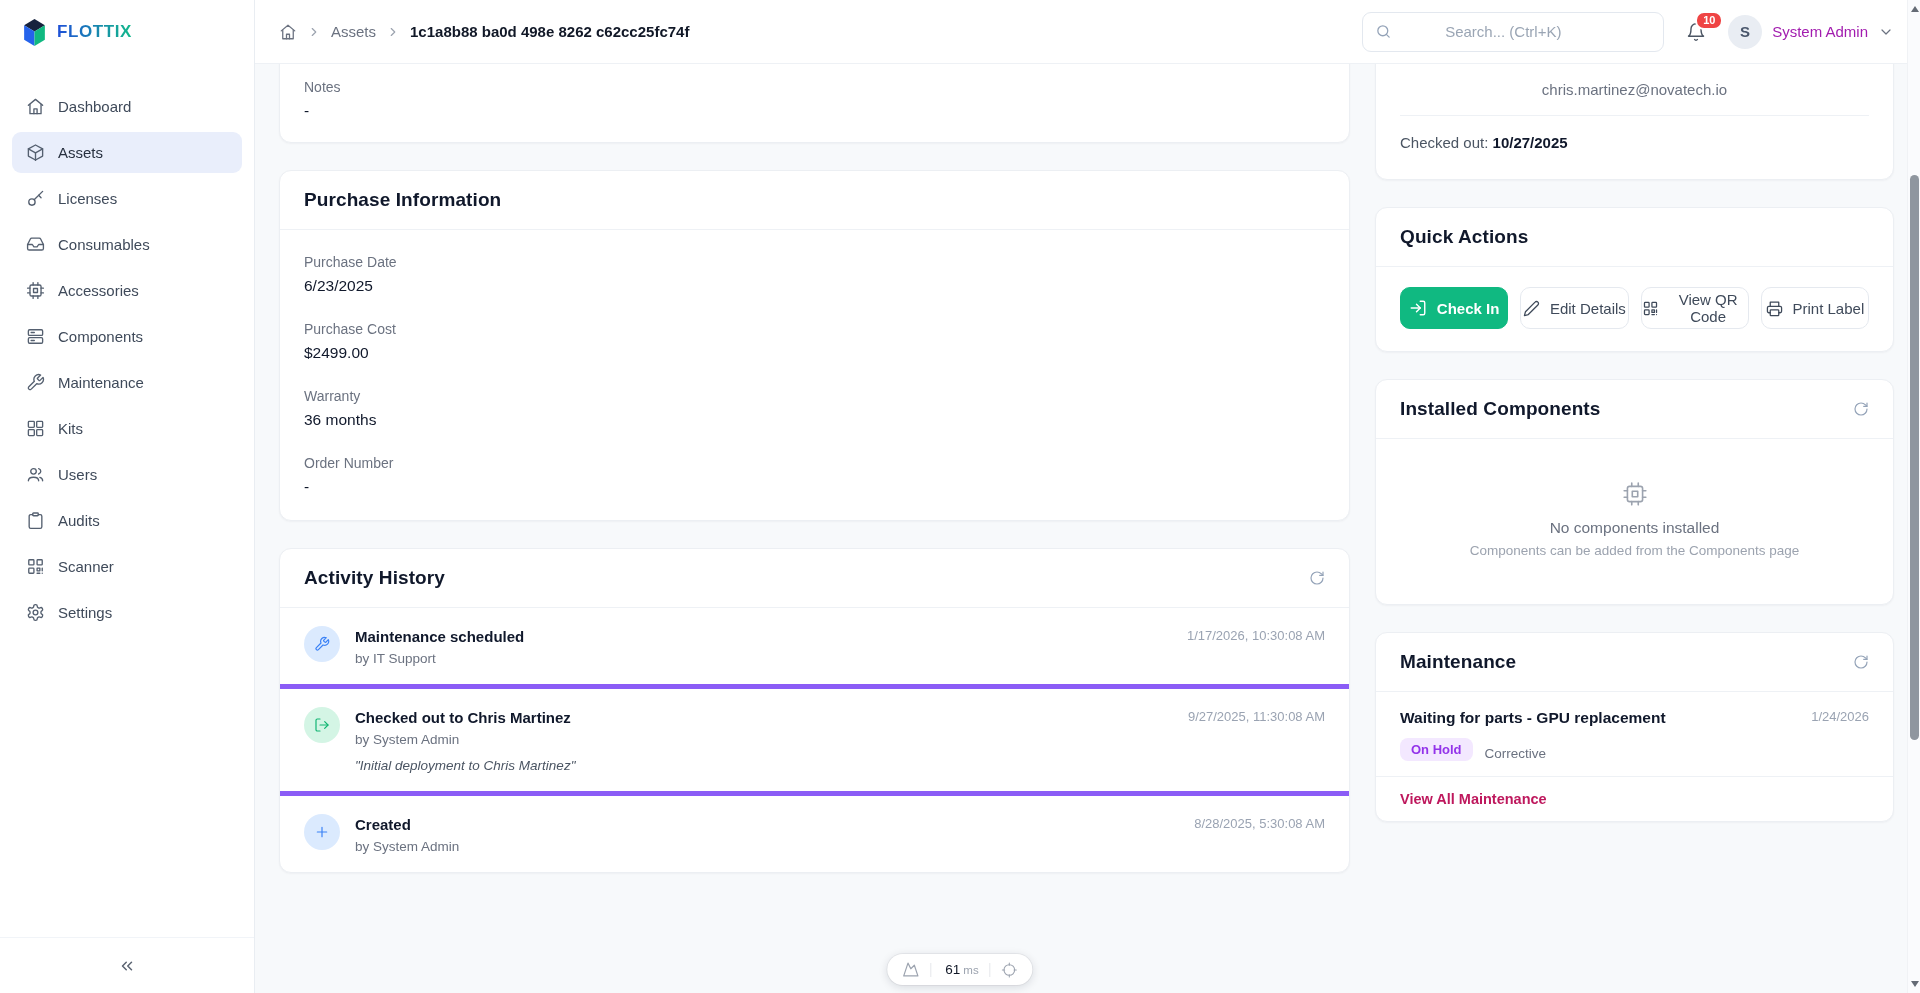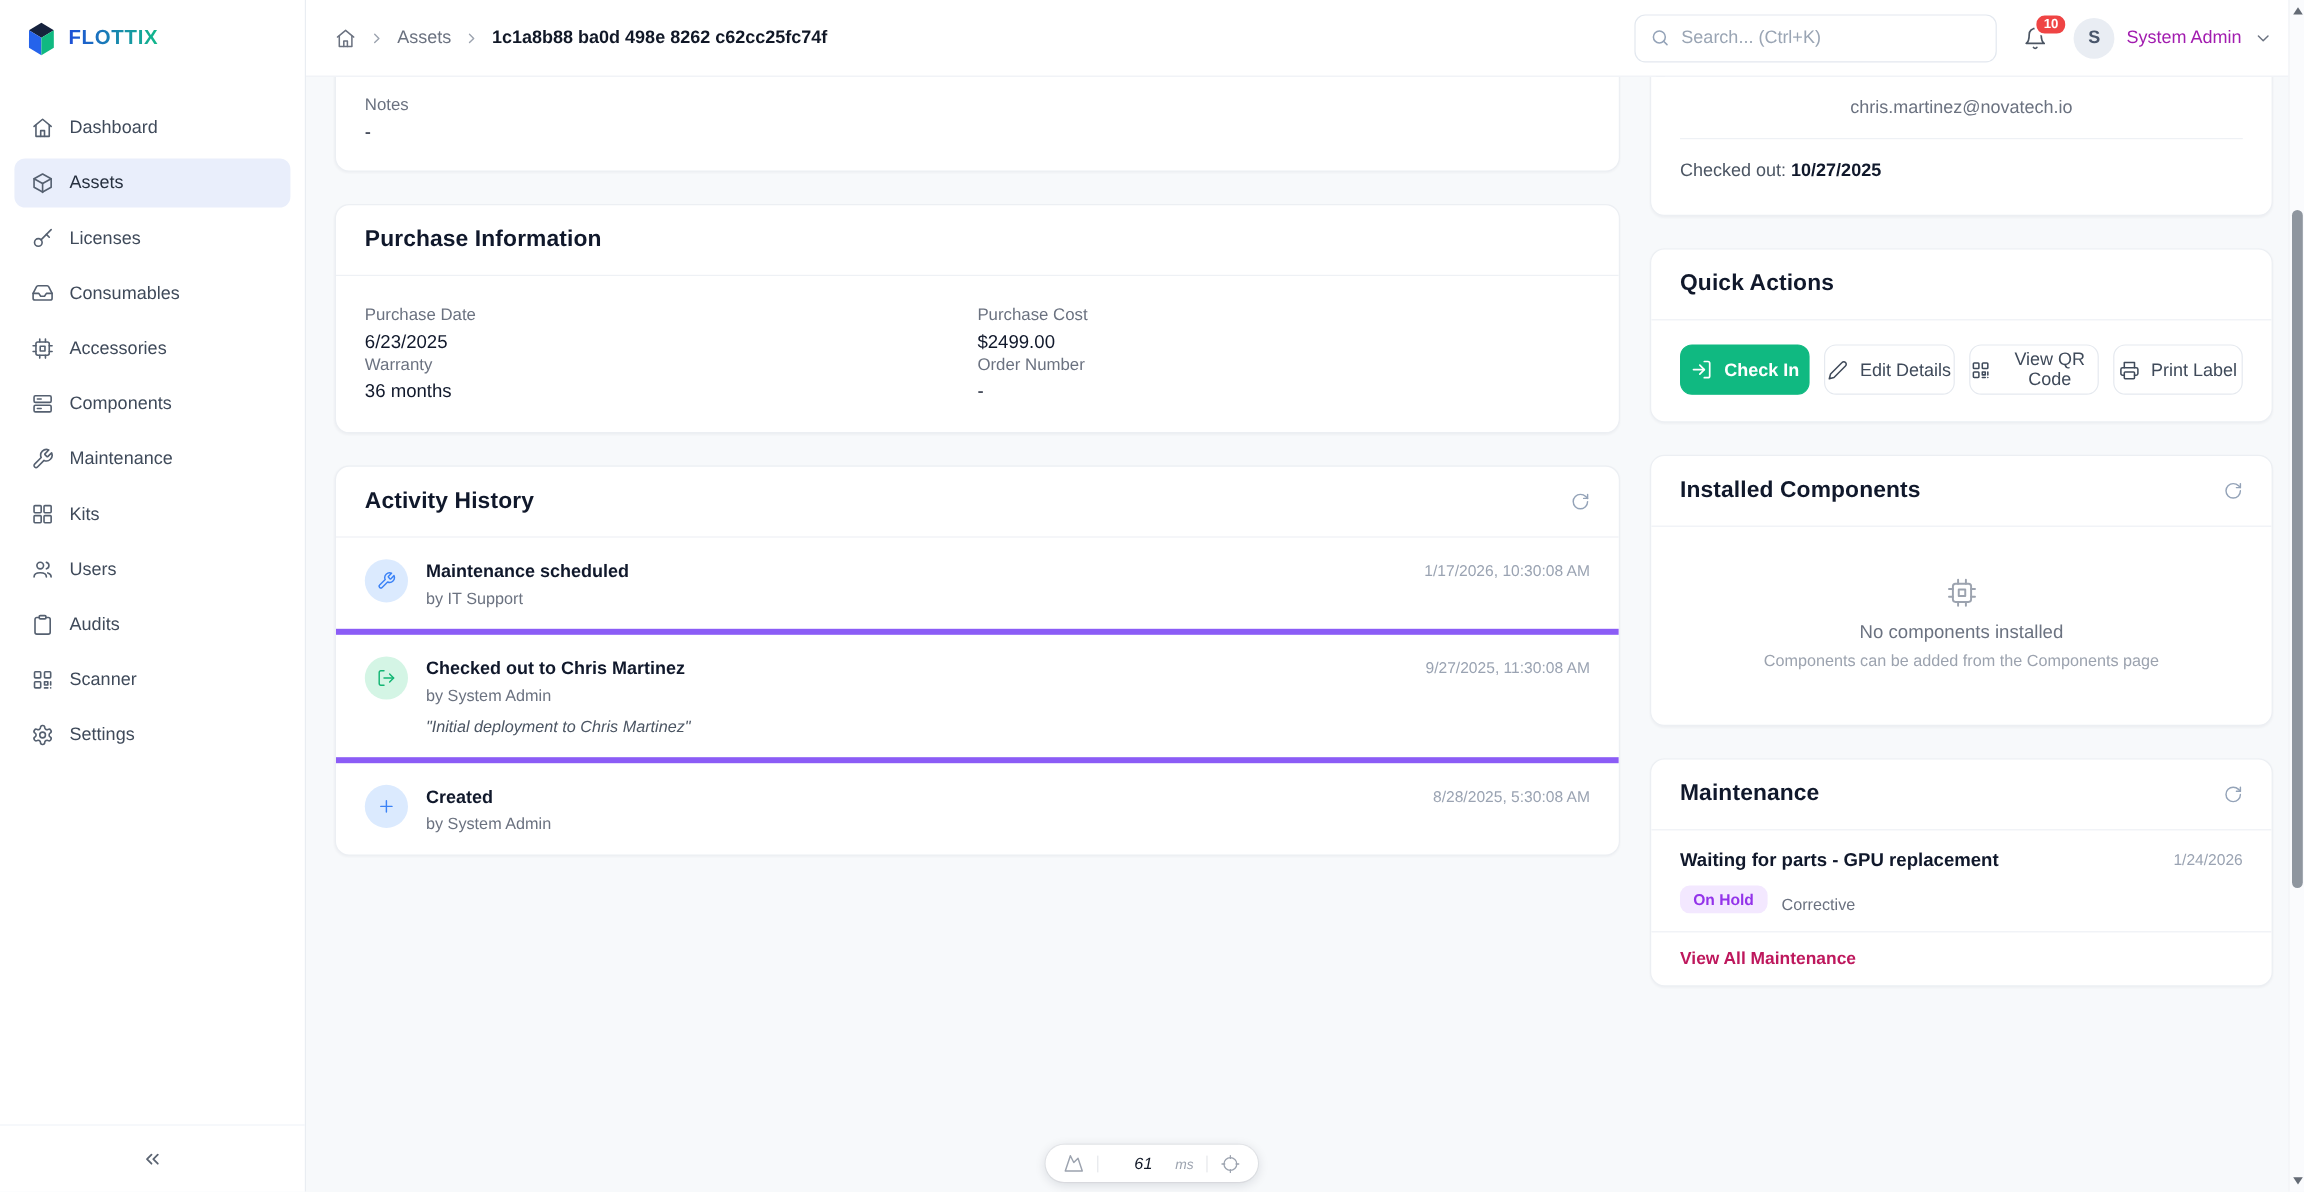--- a/index.html
+++ b/index.html
@@ -23,21 +23,21 @@
   
   .header { position:fixed; top:0; left:255px; right:0; height:64px; background:#fff; z-index:20;
             display:flex; align-items:center; gap:12px; padding:0 26px 0 24px; border-bottom:1px solid #eef1f5; }
   .breadcrumb { display:flex; align-items:center; gap:10px; color:#6b7280; font-size:15px; }
   .crumb-link { cursor:pointer; }
   .crumb-sep { color:#9ca3af; display:flex; }
   .crumb-current { color:#111827; font-weight:600; }
   .header-right { margin-left:auto; display:flex; align-items:center; gap:22px; }
   .search-box { width:302px; height:40px; border:1px solid #e3e8ef; border-radius:9px; background:#fff;
                 display:flex; align-items:center; gap:9px; padding:0 12px; color:#94a3b8; }
-  .search-box input { border:0; outline:0; flex:1; font-size:15px; color:#334155; background:transparent; font-family:inherit; }
+  .search-box input { border:0; outline:0; flex:1; font-size:15px; color:#334155; background:transparent; font-family:inherit;margin-left:44px; }
   .search-box input::placeholder { color:#9aa5b4; }
   .bell-wrap { position:relative; color:#4b5563; cursor:pointer; }
   .badge { position:absolute; top:-11px; left:9px; background:#ef4444; color:#fff; font-size:11px; font-weight:700;
            border-radius:9px; padding:2px 6px; border:2px solid #fff; line-height:1; }
   .user { display:flex; align-items:center; gap:10px; cursor:pointer; }
   .avatar { width:34px; height:34px; border-radius:50%; background:#e9edf3; color:#49566b; font-weight:600;
             font-size:15px; display:flex; align-items:center; justify-content:center; }
   .user-name { font-size:15px; color:#a21caf; font-weight:500; }
   .user .chev { color:#6b7280; display:flex; }
 
@@ -53,21 +53,21 @@
                border-bottom:1px solid #eef1f5; }
   .card-title { font-size:19px; font-weight:700; color:#10182b; letter-spacing:.1px; }
   .refresh-btn { color:#94a3b8; cursor:pointer; display:flex; }
 
   
   .notes-card { height:190px; display:flex; flex-direction:column; justify-content:flex-end; padding:0 24px 22px; }
   .f-label { font-size:14px; color:#6b7280; }
   .f-value { margin-top:7px; font-size:15.5px; color:#10182b; font-weight:500; }
 
   
-  .purchase-body { padding:24px; display:grid; grid-template-columns:1fr 1fr; }
+  .purchase-body { padding:24px; display:grid; grid-template-columns:1fr; row-gap:26px; }
 
   
   .act-row { display:flex; gap:15px; padding:18px 24px; border-bottom:5px solid #8b5cf6; }
   .act-row:last-child { border-bottom:0; }
   .act-ic { width:36px; height:36px; border-radius:50%; flex:none; display:flex; align-items:center; justify-content:center; }
   .act-ic.blue { background:#dbeafe; color:#3b82f6; }
   .act-ic.green { background:#d4f5e5; color:#12b573; }
   .act-title { font-size:15px; font-weight:600; color:#10182b; padding-top:2px; }
   .act-by { margin-top:6px; font-size:13.5px; color:#6b7280; }
   .act-note { margin-top:11px; font-size:13.5px; font-style:italic; color:#4b5563; }
@@ -103,21 +103,21 @@
   .mt-type { font-size:13.5px; color:#6b7280; }
   .mt-footer { border-top:1px solid #eef1f5; padding:14px 24px; font-size:14.5px; font-weight:700; color:#be185d; cursor:pointer; }
 
   
   .devbar { position:fixed; left:50%; bottom:8px; transform:translateX(-50%); background:#fff; border-radius:999px;
             box-shadow:0 2px 10px rgba(15,23,42,.14), 0 0 0 1px rgba(15,23,42,.05); display:flex; align-items:center;
             gap:11px; padding:7px 15px; z-index:40; }
   .dev-ic { color:#9ca3af; display:flex; cursor:pointer; }
   .dev-sep { width:1px; height:14px; background:#e5e7eb; }
   .dev-ms { font-size:13.5px; color:#111827; }
-  .dev-ms span { color:#9ca3af; font-size:11.5px; margin-left:19px;font-style:italic; }
+  .dev-ms span { color:#9ca3af; font-size:11.5px; margin-left:3px; }
 
   
   .sb { position:fixed; top:0; right:0; bottom:0; width:13px; background:#fafbfd; border-left:1px solid #f0f2f5; z-index:50; }
   .sb-thumb { position:absolute; top:175px; left:2px; width:9px; height:565px; background:#8f969f; border-radius:5px; cursor:pointer; }
   .sb-up { position:absolute; top:6px; left:3px; width:0; height:0; border-left:4px solid transparent;
            border-right:4px solid transparent; border-bottom:6px solid #646b75; cursor:pointer; }
   .sb-down { position:absolute; bottom:6px; left:3px; width:0; height:0; border-left:4px solid transparent;
              border-right:4px solid transparent; border-top:6px solid #646b75; cursor:pointer; }
 </style>
 </head>

